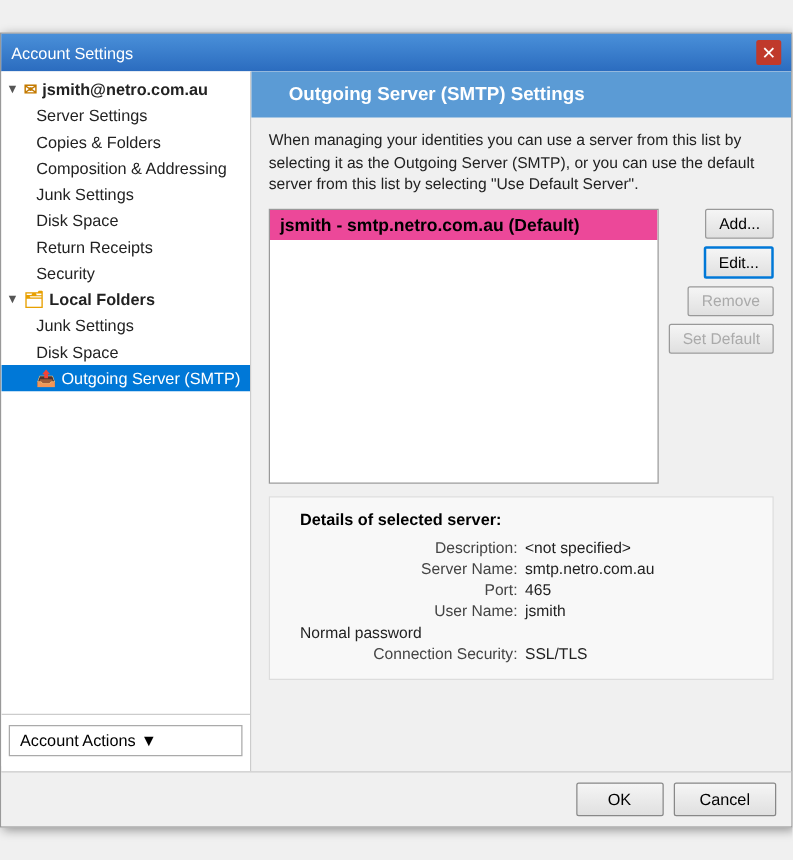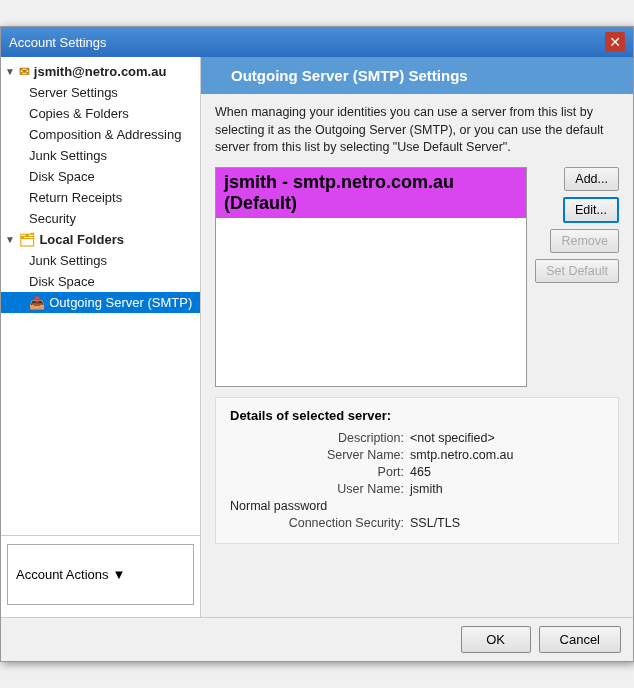--- a/index.html
+++ b/index.html
@@ -76,21 +76,21 @@
     .account-actions-bar {
       border-top: 1px solid #ccc;
       padding: 4px 0;
       flex-shrink: 0;
       background: white;
     }
     .account-actions-btn {
       display: flex;
       align-items: center;
       gap: 4px;
-      padding: 22px 8px;
+      padding: 4px 8px;
       cursor: pointer;
       width: 100%;
       background: white;
       border: 1px solid #aaa;
       margin: 4px 6px;
       width: calc(100% - 12px);
     }
     .main-content {
       flex: 1;
       display: flex;
@@ -129,23 +129,23 @@
       flex: 1;
       border: 1px solid #999;
       background: white;
       min-height: 220px;
       max-height: 220px;
       overflow-y: auto;
     }
     .server-list-item {
       padding: 4px 8px;
       cursor: pointer;
-      background: #d946ef;
+      background: #ec4899;
       font-weight: bold;
-      font-size: 18px;
+      font-size: 14px;
     }
     .server-buttons {
       display: flex;
       flex-direction: column;
       gap: 6px;
       min-width: 80px;
       align-items: flex-end;
     }
     .btn {
       padding: 4px 10px;
@@ -157,21 +157,21 @@
       border-radius: 2px;
     }
     .btn:disabled { color: #aaa; cursor: default; }
     .btn-focused {
       border: 2px solid #0078d7;
       background: linear-gradient(to bottom, #f5f5f5, #e0e0e0);
     }
     .details-section {
       background: #f8f8f8;
       border: 1px solid #ddd;
-      padding: 10px 14px;
+      padding: 10px 24px;
       margin-top: 4px;
     }
     .details-title {
       font-weight: bold;
       margin-bottom: 8px;
       font-size: 13px;
     }
     .details-table {
       width: 100%;
     }

